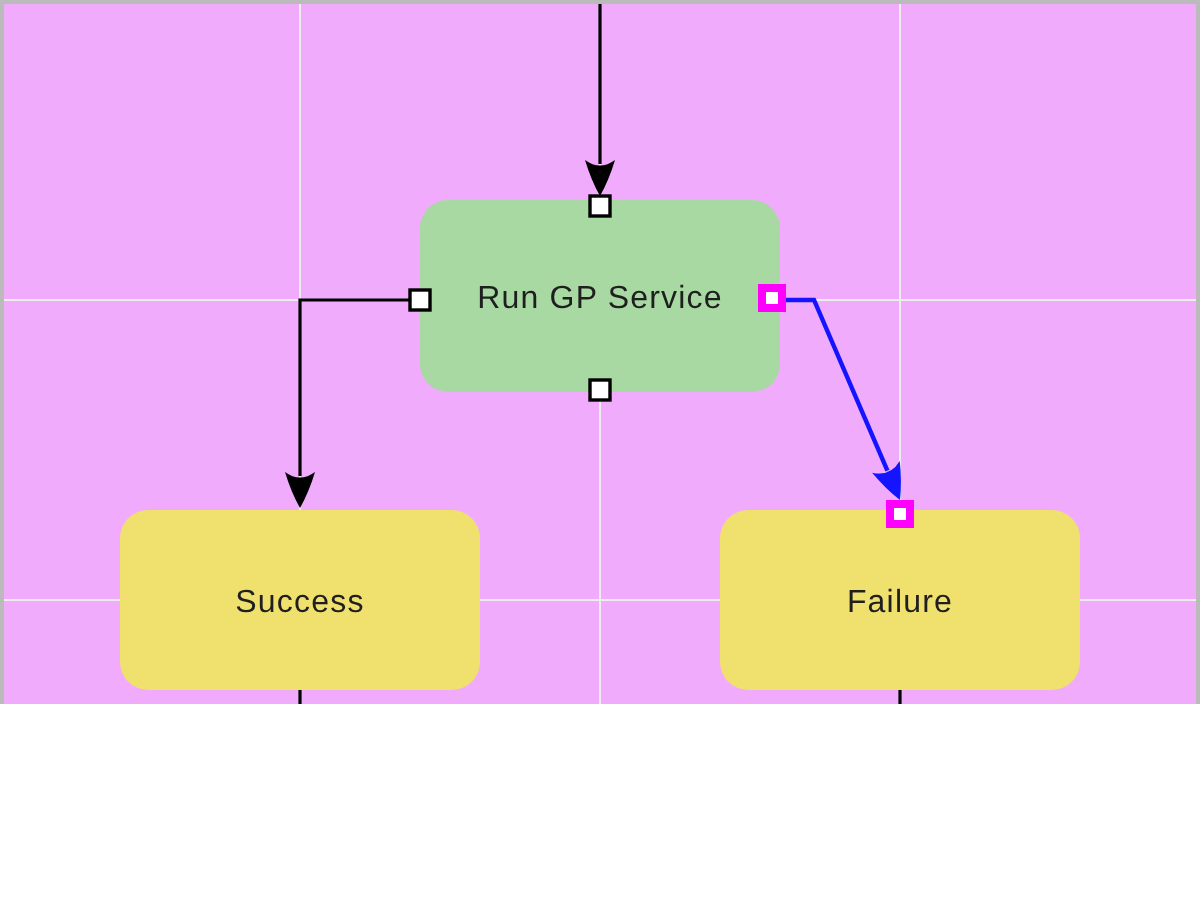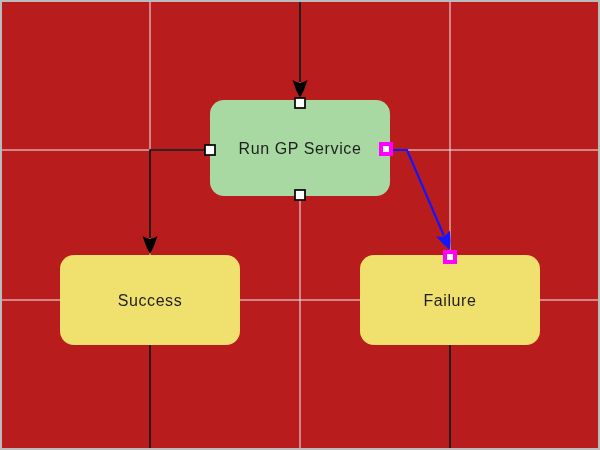--- a/index.html
+++ b/index.html
@@ -1,21 +1,21 @@
 <!DOCTYPE html>
 <html><head>
 <meta charset="utf-8">
 <style>
   html, body { margin: 0; padding: 0; background: #ffffff; }
   .stage {
     position: relative;
     width: 600px;
-    height: 450px;
+    height: 352px;
     overflow: hidden;
-    background: #b91c1c;
+    background: #f0abfc;
   }
   svg { display: block; }
   .grid-line { stroke: #ededed; stroke-width: 1; }
   .edge-black { stroke: #000000; stroke-width: 1.6; fill: none; }
   .edge-selected { stroke-width: 2.2; fill: none; }
   .arrow-black { fill: #000000; stroke: none; }
   .handle-plain { fill: #ffffff; stroke: #000000; stroke-width: 1.7; }
   .handle-selected { fill: #ffffff; stroke-width: 4; }
   .node-rect { stroke: none; }
   .node-label {

